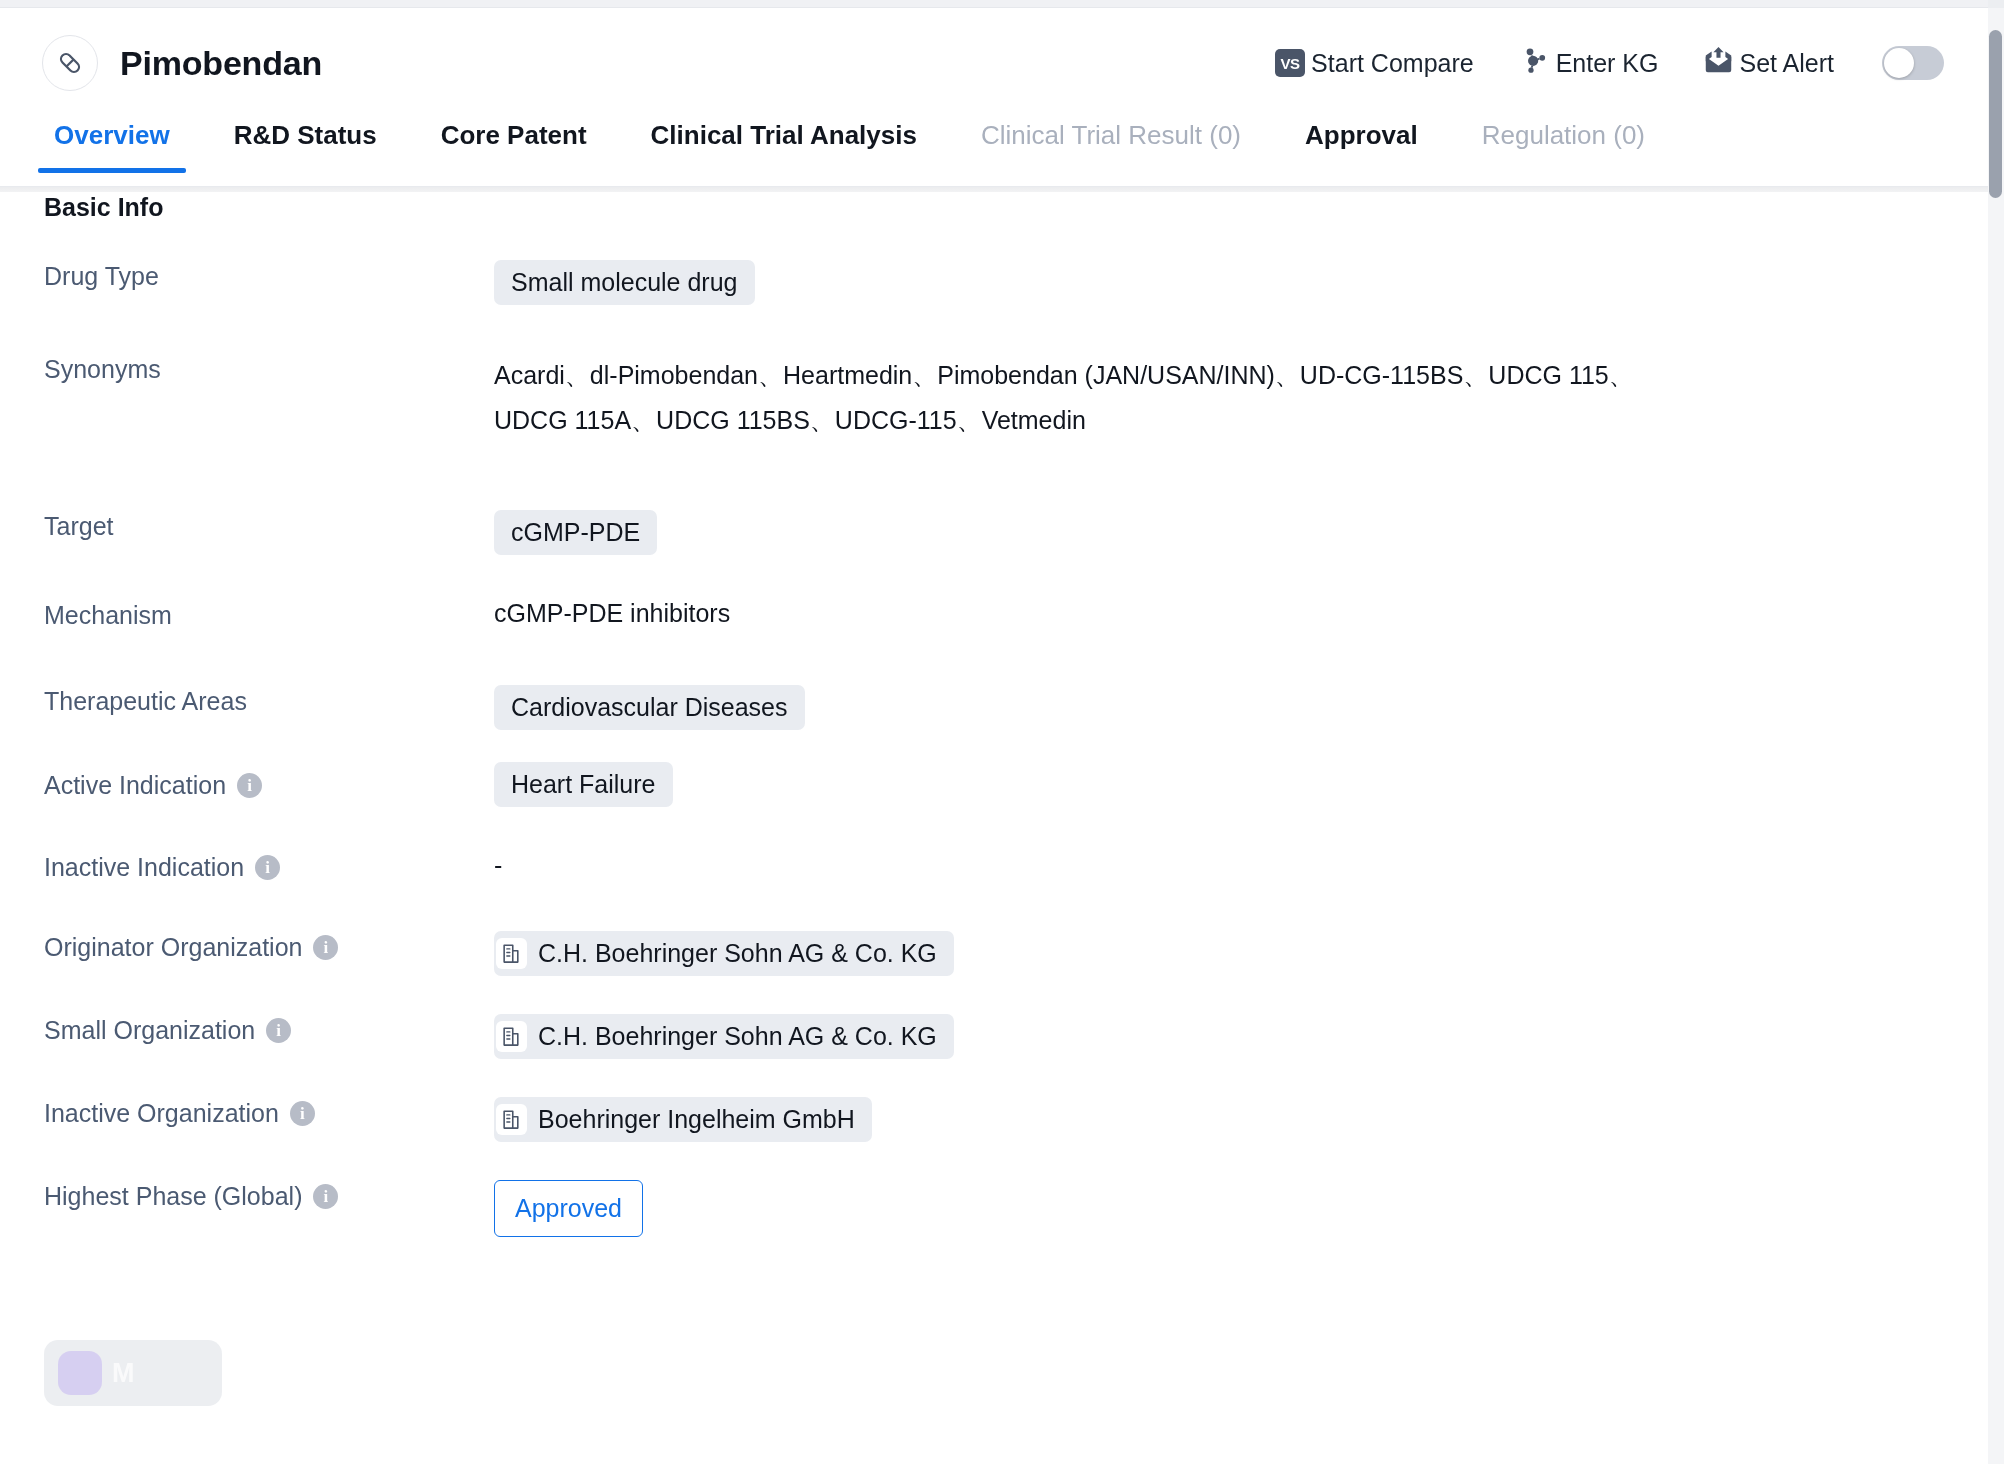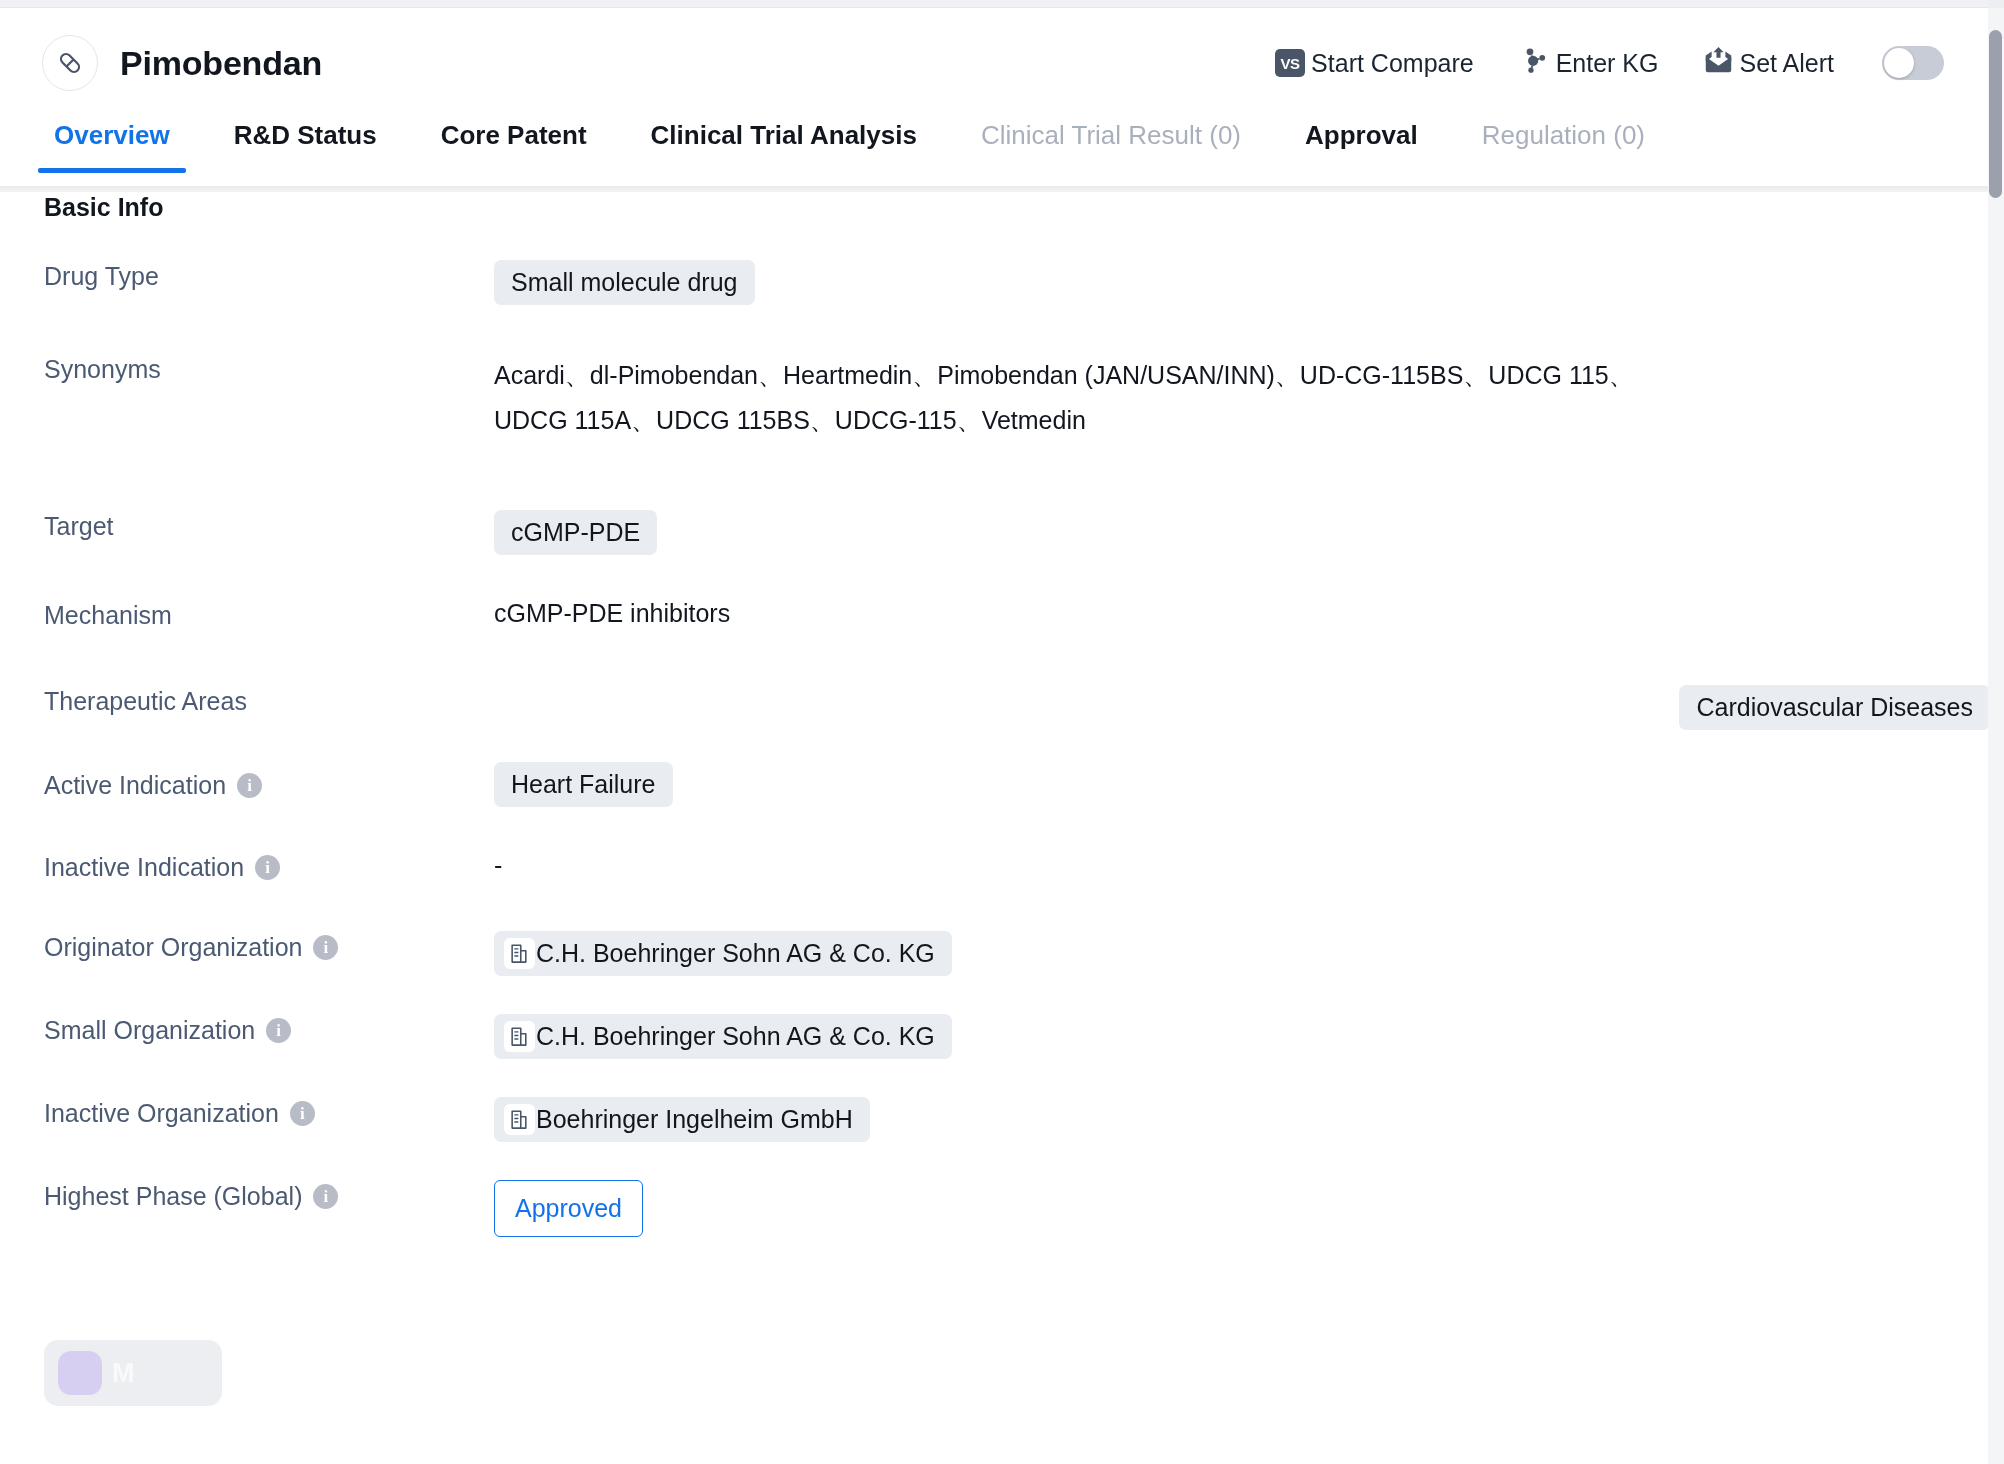--- a/index.html
+++ b/index.html
@@ -132,42 +132,42 @@
     font-family: "Liberation Serif", serif;
     display: inline-flex; align-items: center; justify-content: center;
     line-height: 1; cursor: pointer; flex: none;
   }
   .chip {
     display: inline-flex; align-items: center;
     background: #e9ecf1; border-radius: 7px;
     padding: 8px 17px; font-size: 25px; color: #11161f;
     white-space: nowrap; cursor: pointer;
   }
-  .chip.org { padding: 7px 17px 7px 10px; gap: 1px; }
+  .chip.org { padding: 7px 17px 7px 2px; gap: 11px; }
   .org-ico {
     width: 31px; height: 31px; border-radius: 6px;
     background: #ffffff;
     display: inline-flex; align-items: center; justify-content: center;
     flex: none;
   }
   .plain { font-size: 25px; color: #11161f; }
   .syn-text { font-size: 25px; color: #11161f; line-height: 1.78; max-width: 1160px; }
   .outline-badge {
     display: inline-flex; align-items: center; justify-content: center;
     border: 1.6px solid #1272e8; color: #1272e8;
     border-radius: 6px; padding: 13px 20px; font-size: 25px;
     background: #fff; cursor: pointer;
   }
 
   
   .r1  { margin-top: 36px; }
   .r2  { margin-top: 46px; }
   .r3  { margin-top: 66px; }
   .r4  { margin-top: 42px; }
-  .r5  { margin-top: 42px; text-align: right; }
+  .r5  { margin-top: 42px; }
   .r6  { margin-top: 30px; align-items: center; }
   .r7  { margin-top: 42px; }
   .r8  { margin-top: 36px; }
   .r9  { margin-top: 36px; }
   .r10 { margin-top: 36px; }
   .r11 { margin-top: 36px; }
 
   
   .float-widget {
     position: absolute; left: 44px; top: 1340px;

